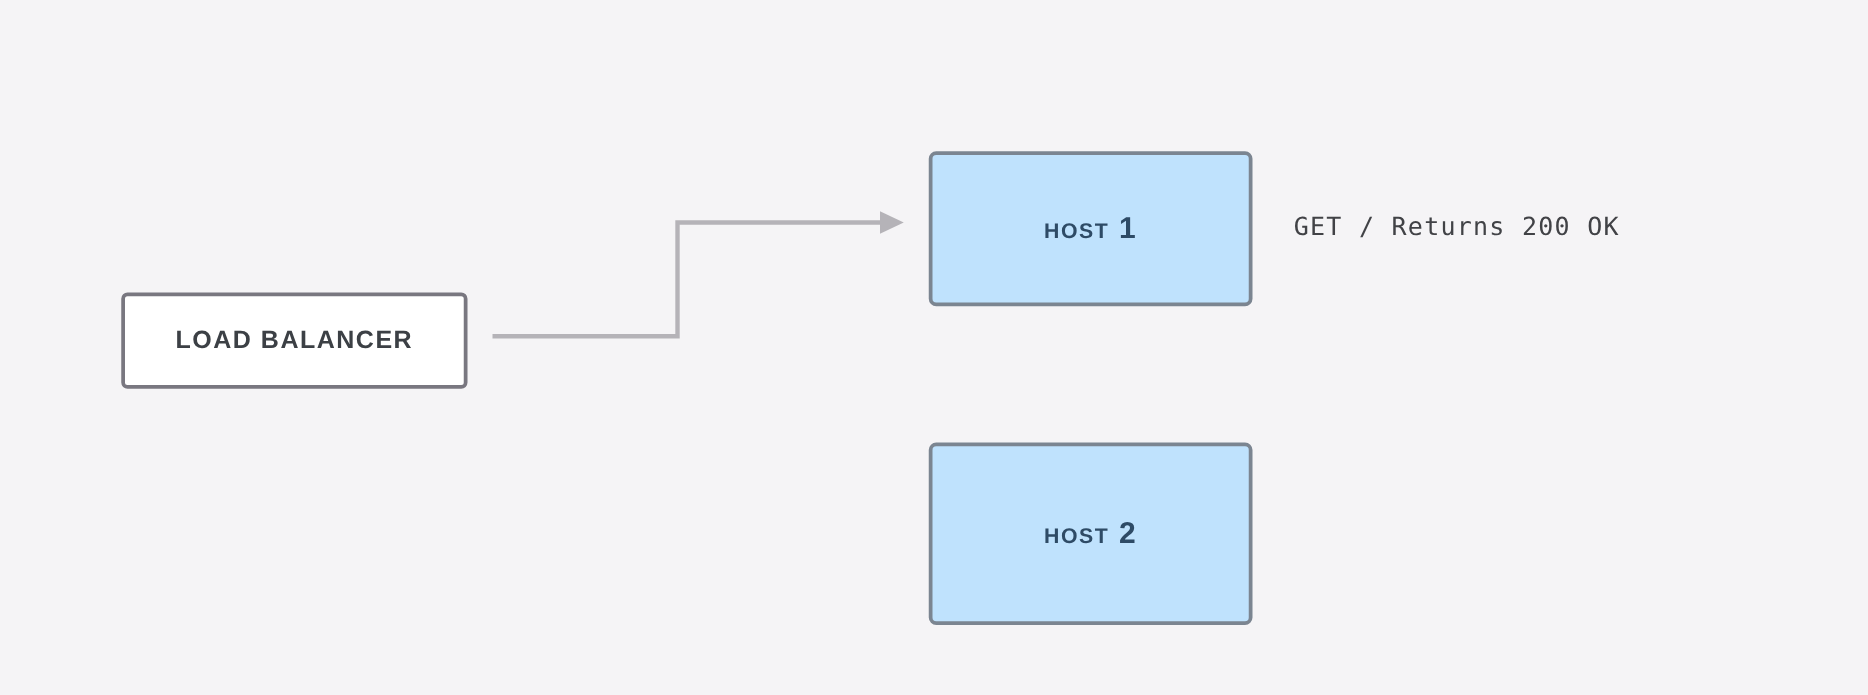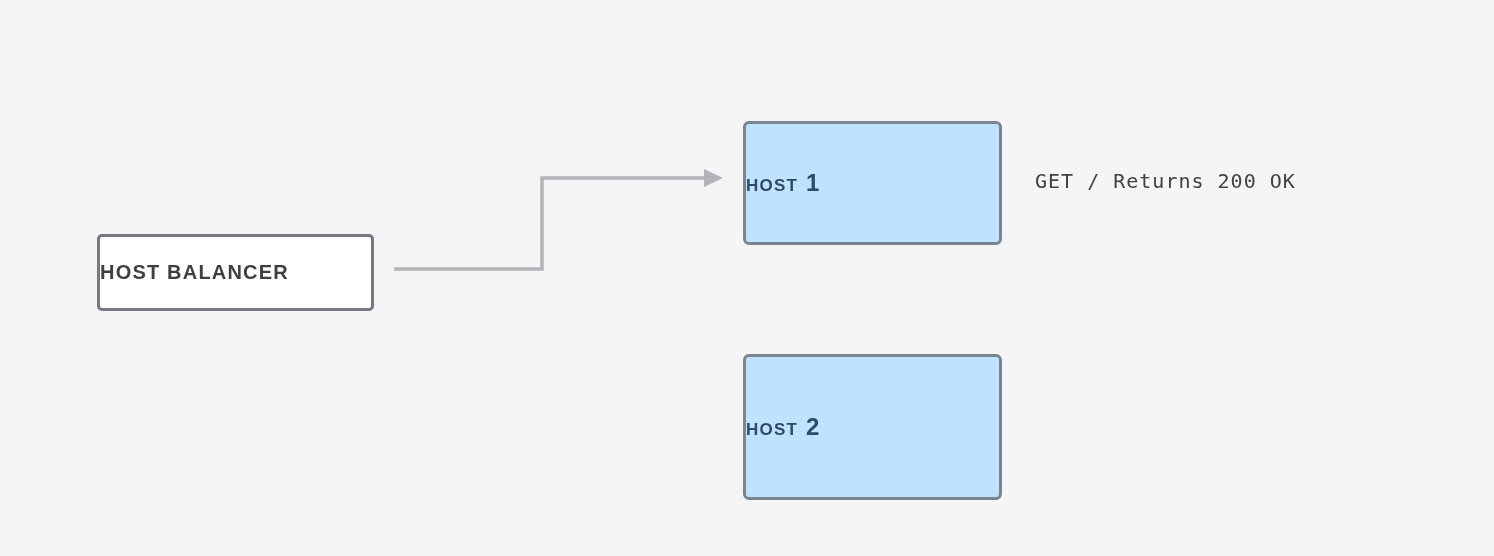--- a/index.html
+++ b/index.html
@@ -16,21 +16,21 @@
   .canvas {
     position: relative;
     width: 1494px;
     height: 556px;
   }
   .node {
     position: absolute;
     box-sizing: border-box;
     display: flex;
     align-items: center;
-    justify-content: flex-start;
+    justify-content: center;
   }
   .lb-node {
     left: 97px;
     top: 234px;
     width: 277px;
     height: 77px;
     background: var(--lb-fill, #ffffff);
     border: 3px solid var(--lb-border, #797780);
     border-radius: 5px;
   }
@@ -78,21 +78,21 @@
     color: var(--annotation-text, #414246);
     white-space: pre;
   }
 </style>
 </head>
 <body>
 
 <div class="canvas">
 
   <div class="node lb-node">
-    <span class="lb-label">HOST BALANCER</span>
+    <span class="lb-label">LOAD BALANCER</span>
   </div>
 
   <svg class="arrow-layer" viewBox="0 0 1494 556" xmlns="http://www.w3.org/2000/svg">
     <polyline points="394,269 542,269 542,178 705,178" fill="none" stroke-width="3.5" stroke="#b5b3b8"></polyline>
     <polygon points="704,169 723,178 704,187" fill="#b5b3b8"></polygon>
   </svg>
 
   <div class="node host-node h1">
     <span class="host-label">HOST 1</span>
   </div>

